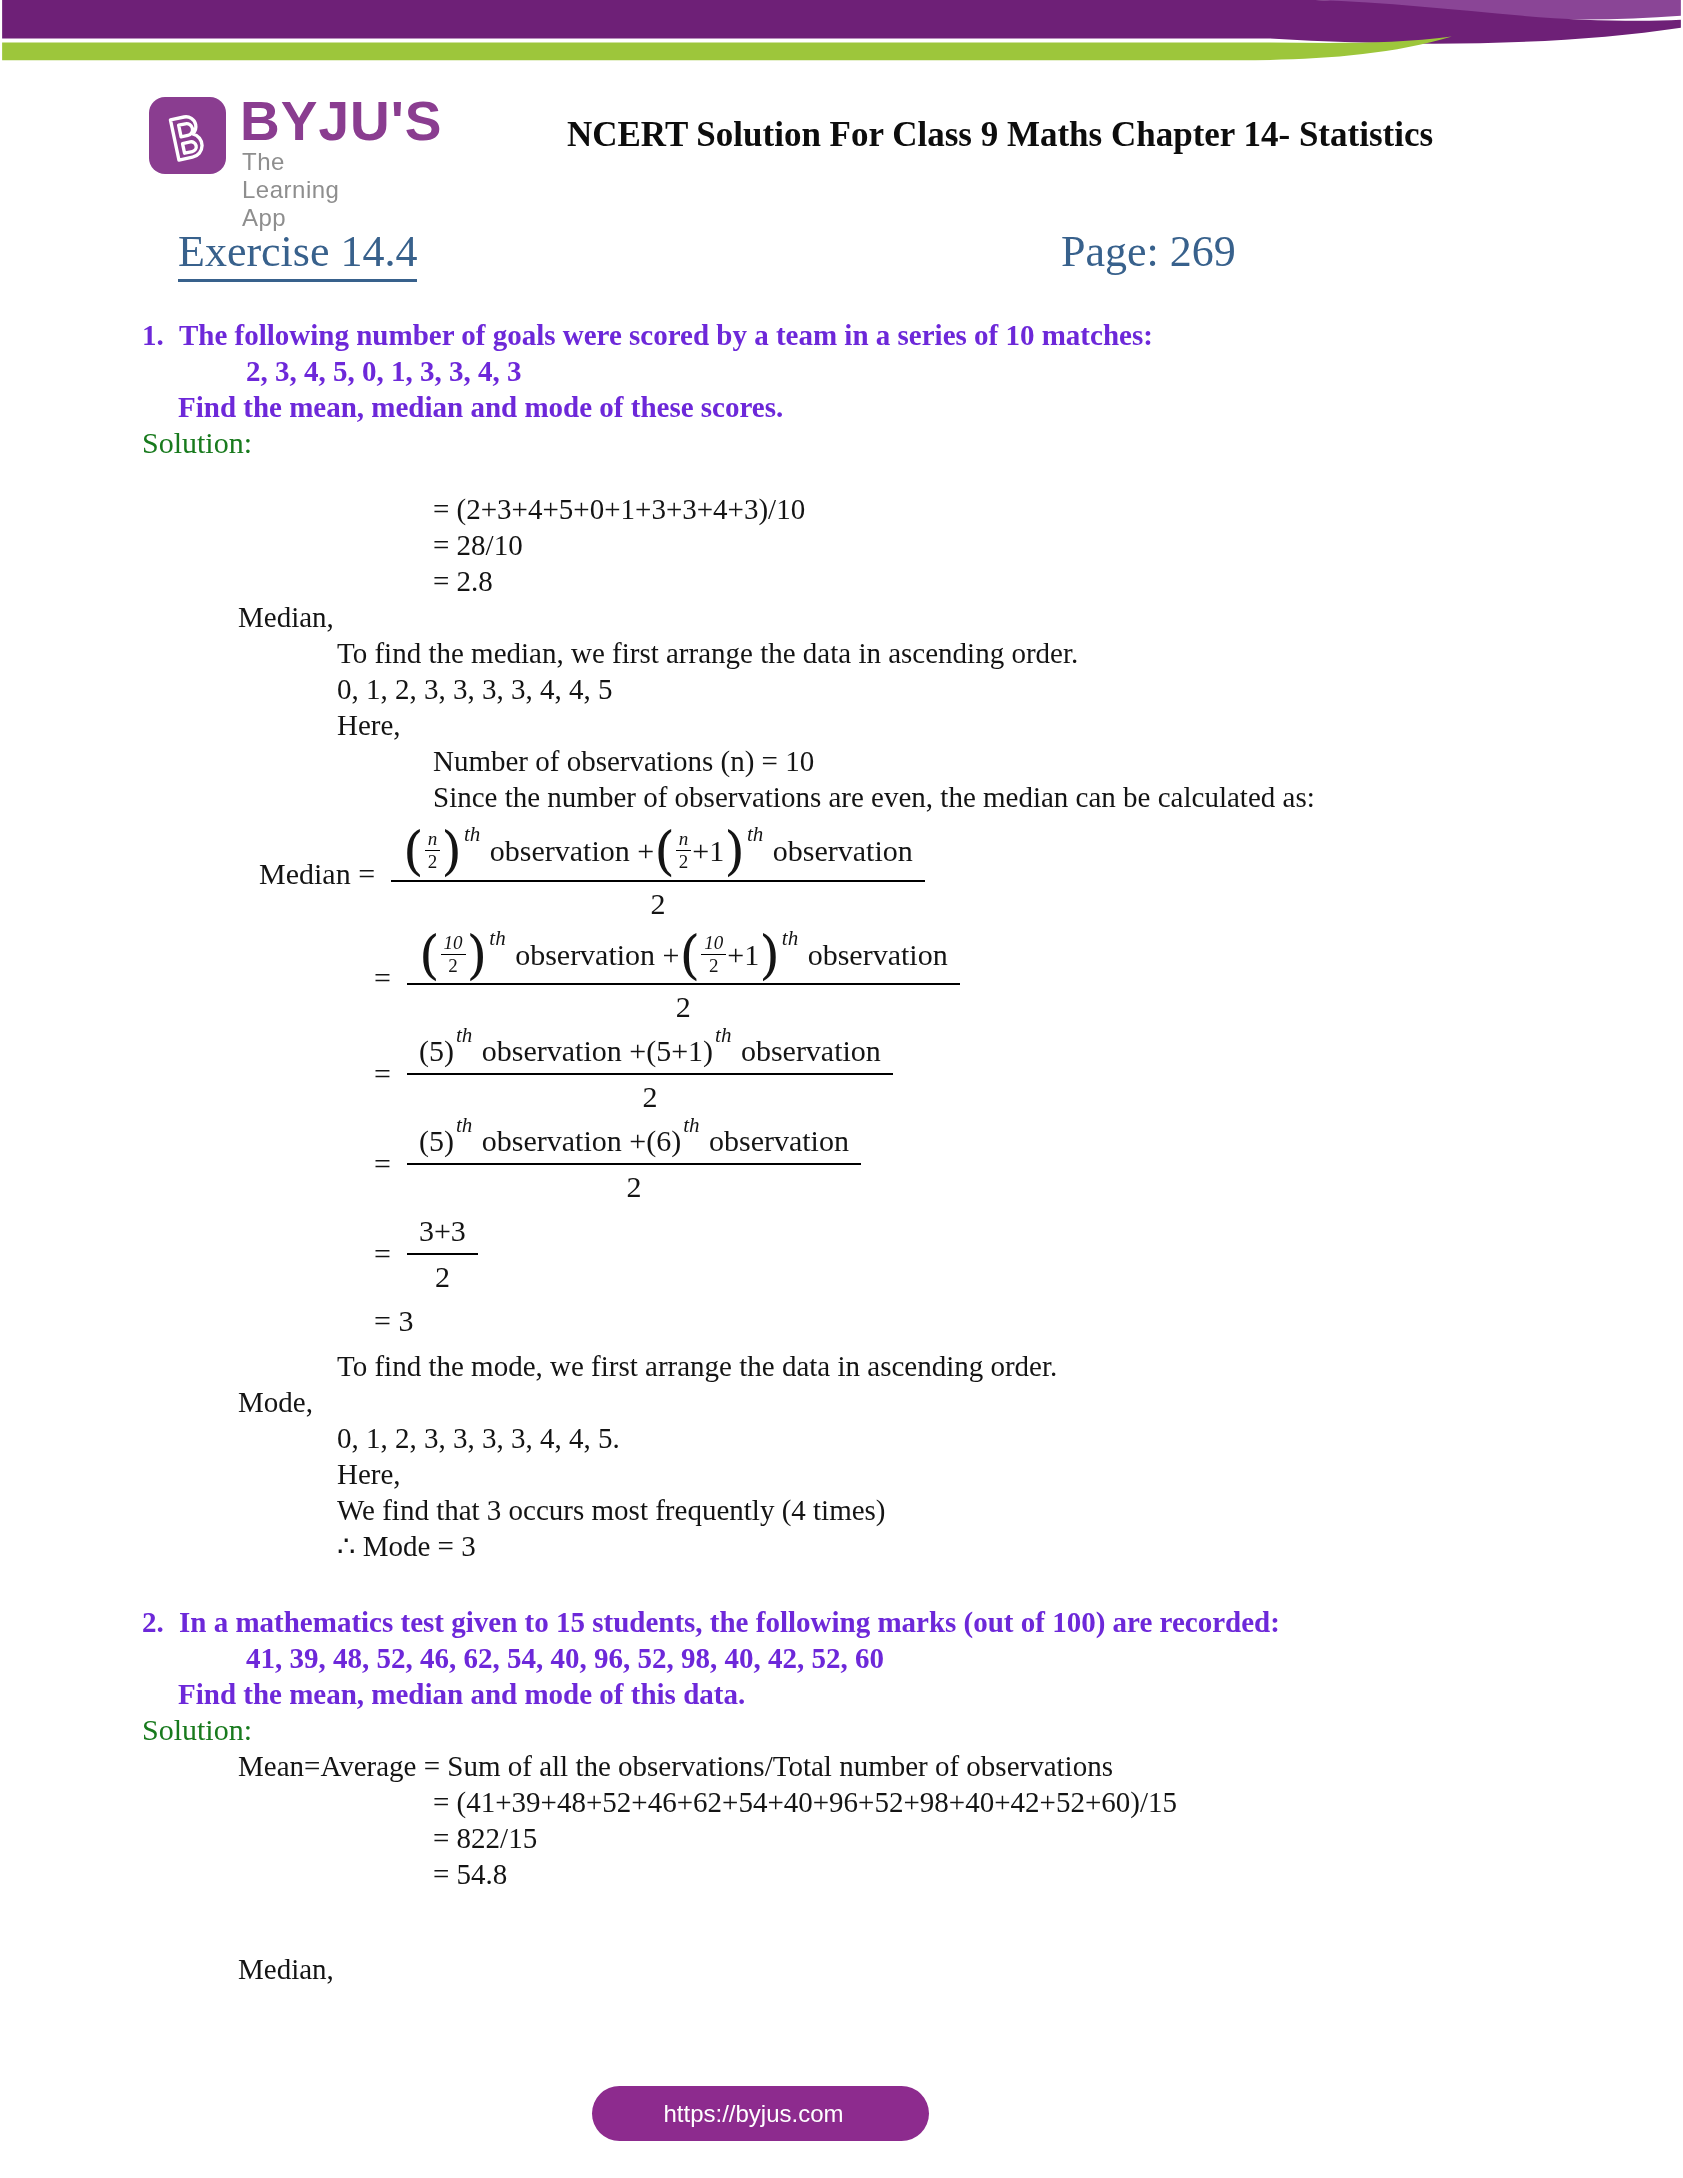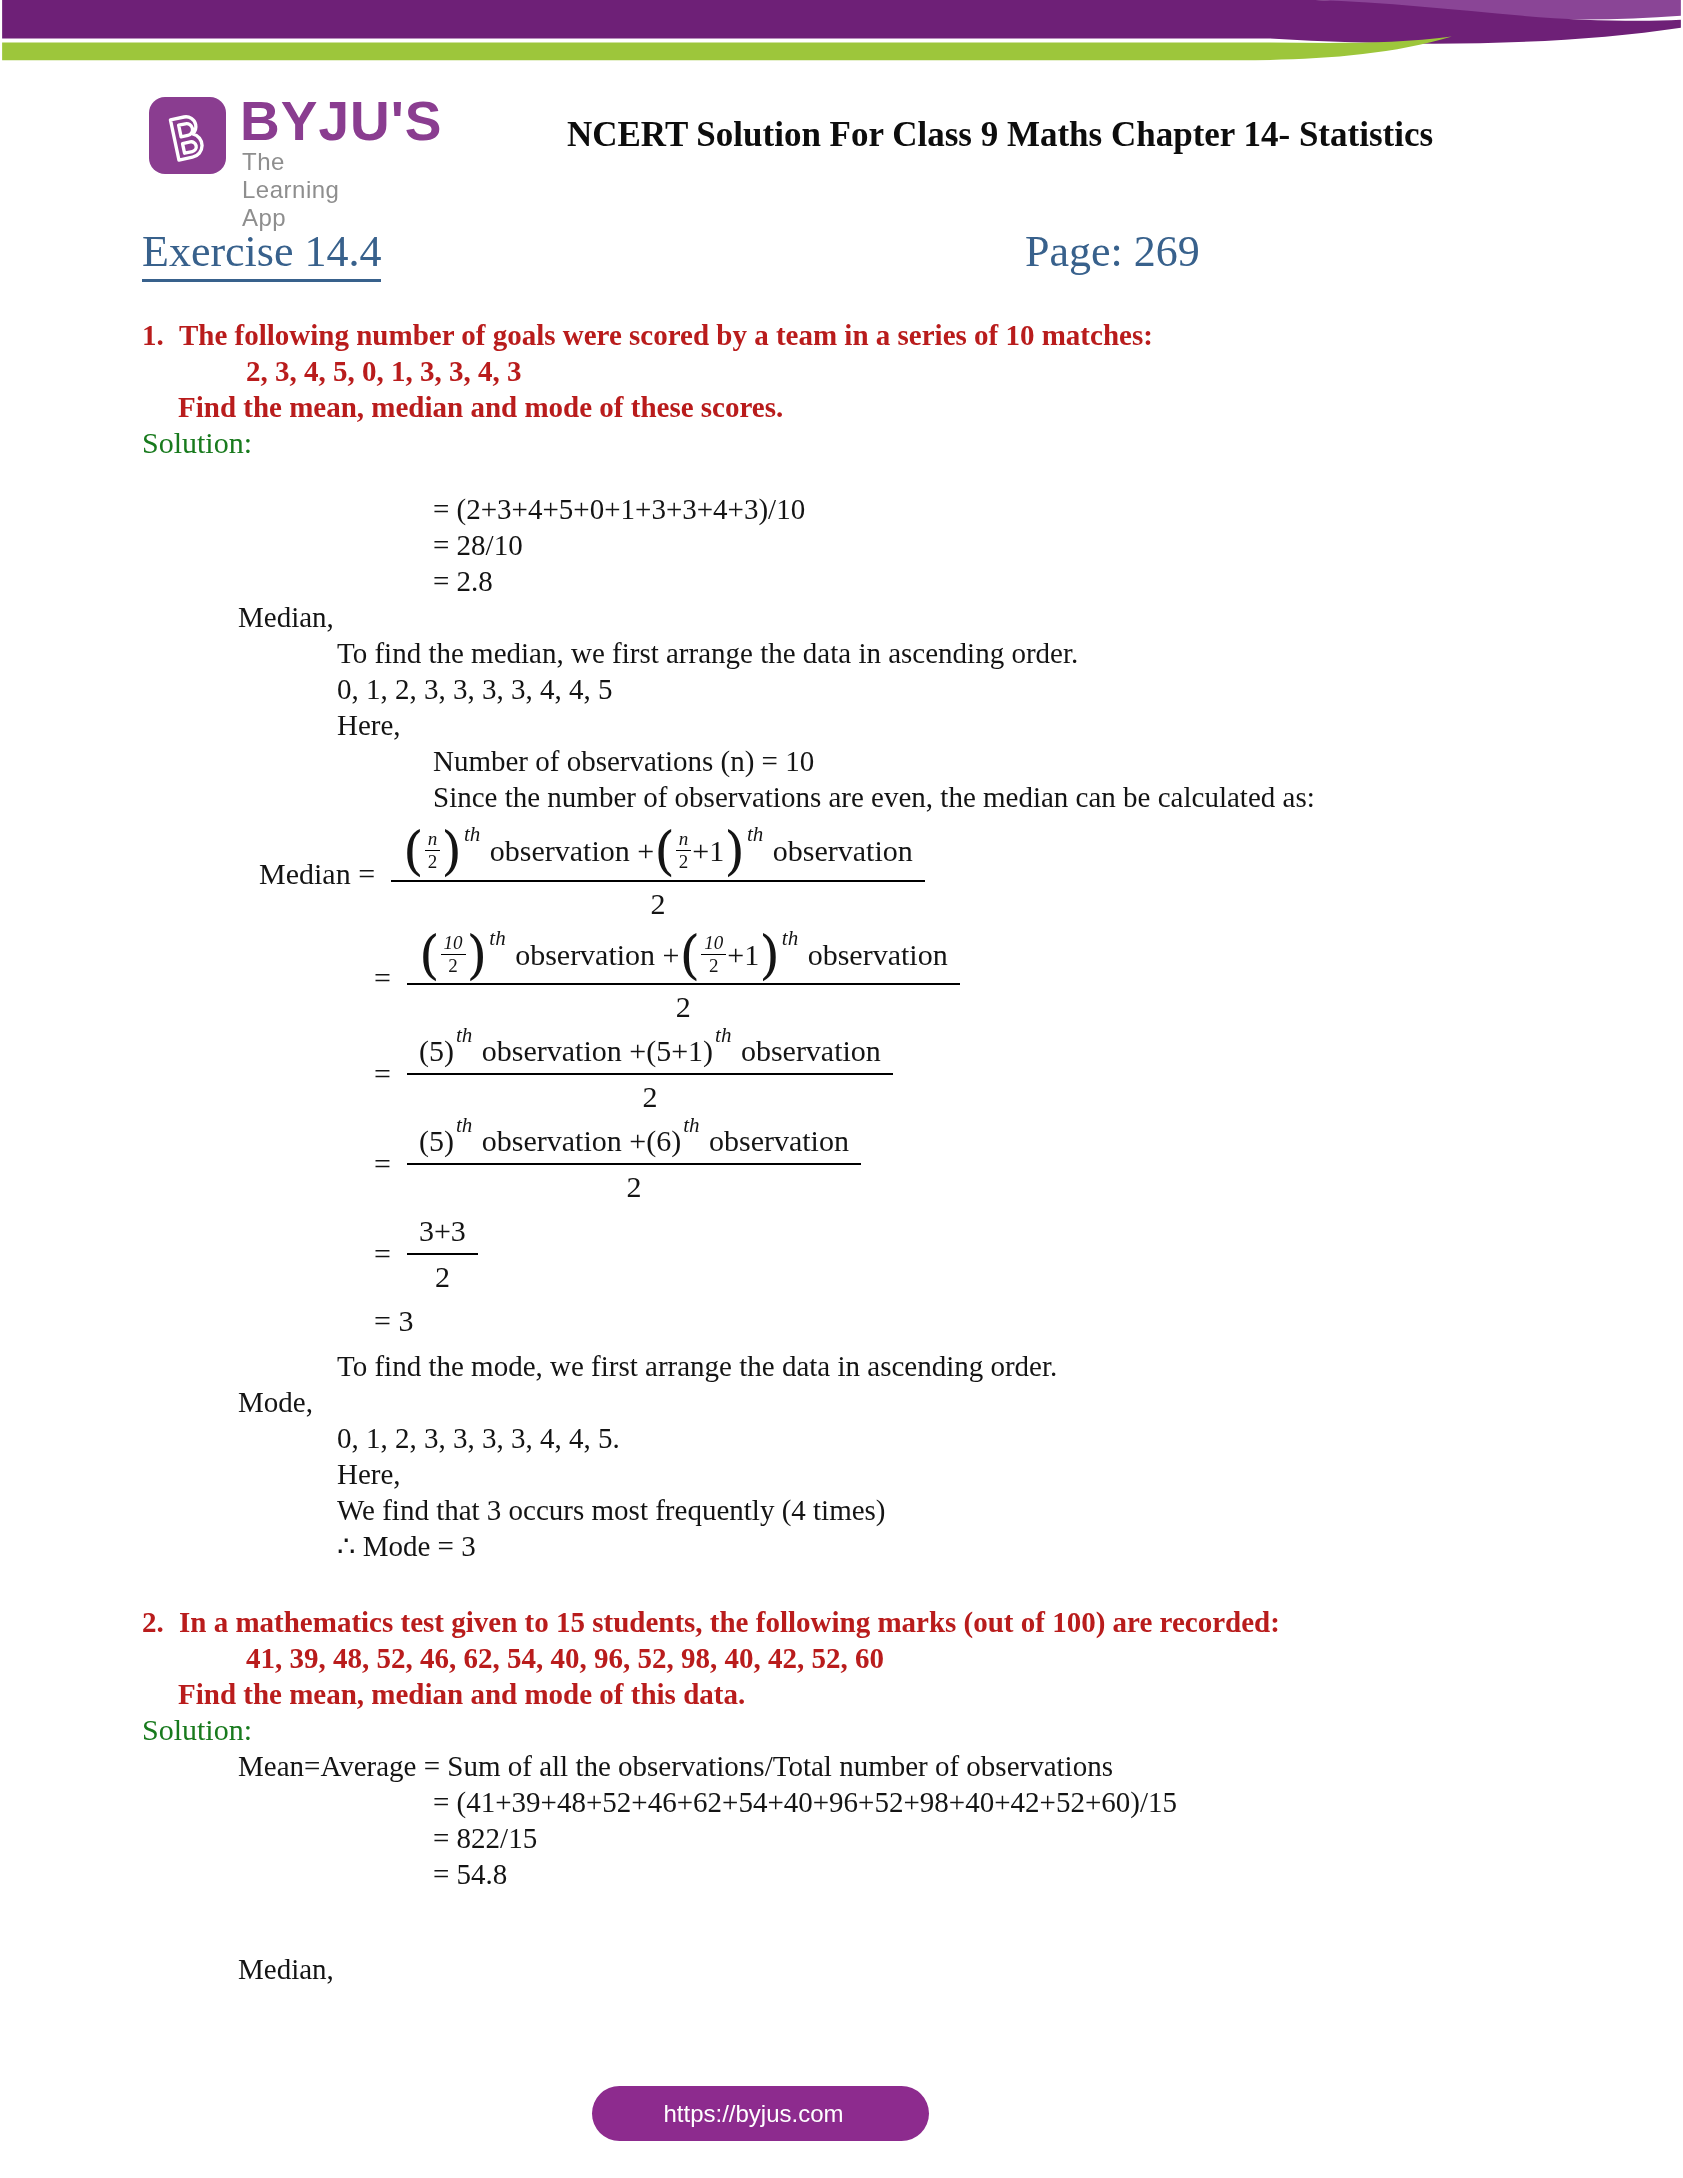--- a/index.html
+++ b/index.html
@@ -16,28 +16,28 @@
              border-radius:16px;}
   .logo-icon svg{position:absolute;left:0;top:0;}
   .logo-word{position:absolute;left:91px;top:-6px;font-family:"Liberation Sans",sans-serif;
              font-weight:bold;font-size:55px;letter-spacing:1px;color:#8a3d90;}
   .logo-tag{position:absolute;left:93px;top:53px;font-family:"Liberation Sans",sans-serif;
             font-size:24px;color:#8e8e8e;letter-spacing:0.5px;}
   .doc-title{position:absolute;left:416px;top:22px;width:1168px;text-align:center;
              font-size:35px;font-weight:bold;color:#0d0d0d;}
 
   
-  .exrow{position:relative;height:65px;margin-top:34px;}
+  .exrow{position:relative;height:65px;margin-top:34px;margin-left:36px;}
   .ex-title{position:absolute;left:142px;top:0;font-size:44px;color:#38618c;
             border-bottom:3px solid #38618c;padding-bottom:2px;}
   .pg-num{position:absolute;left:1025px;top:0;font-size:44px;color:#38618c;}
 
   
   .line{line-height:36px;font-size:29px;margin:0;}
-  .b{font-weight:bold;color:#b91c1c;}
+  .b{font-weight:bold;color:#6d28d9;}
   .green{color:#187a1d;font-size:30px;}
   .ind-qnum{padding-left:142px;}
   .qnum{display:inline-block;min-width:37px;font-weight:bold;}
   .ind-data{padding-left:246px;}
   .ind-ask{padding-left:178px;}
   .ind-sol{padding-left:142px;}
   .ind-l1{padding-left:238px;}
   .ind-l2{padding-left:337px;}
   .ind-l3{padding-left:433px;}.sp26{height:26px;}.sp30{height:30px;}.sp40{height:40px;}.sp60{height:59px;}
 

